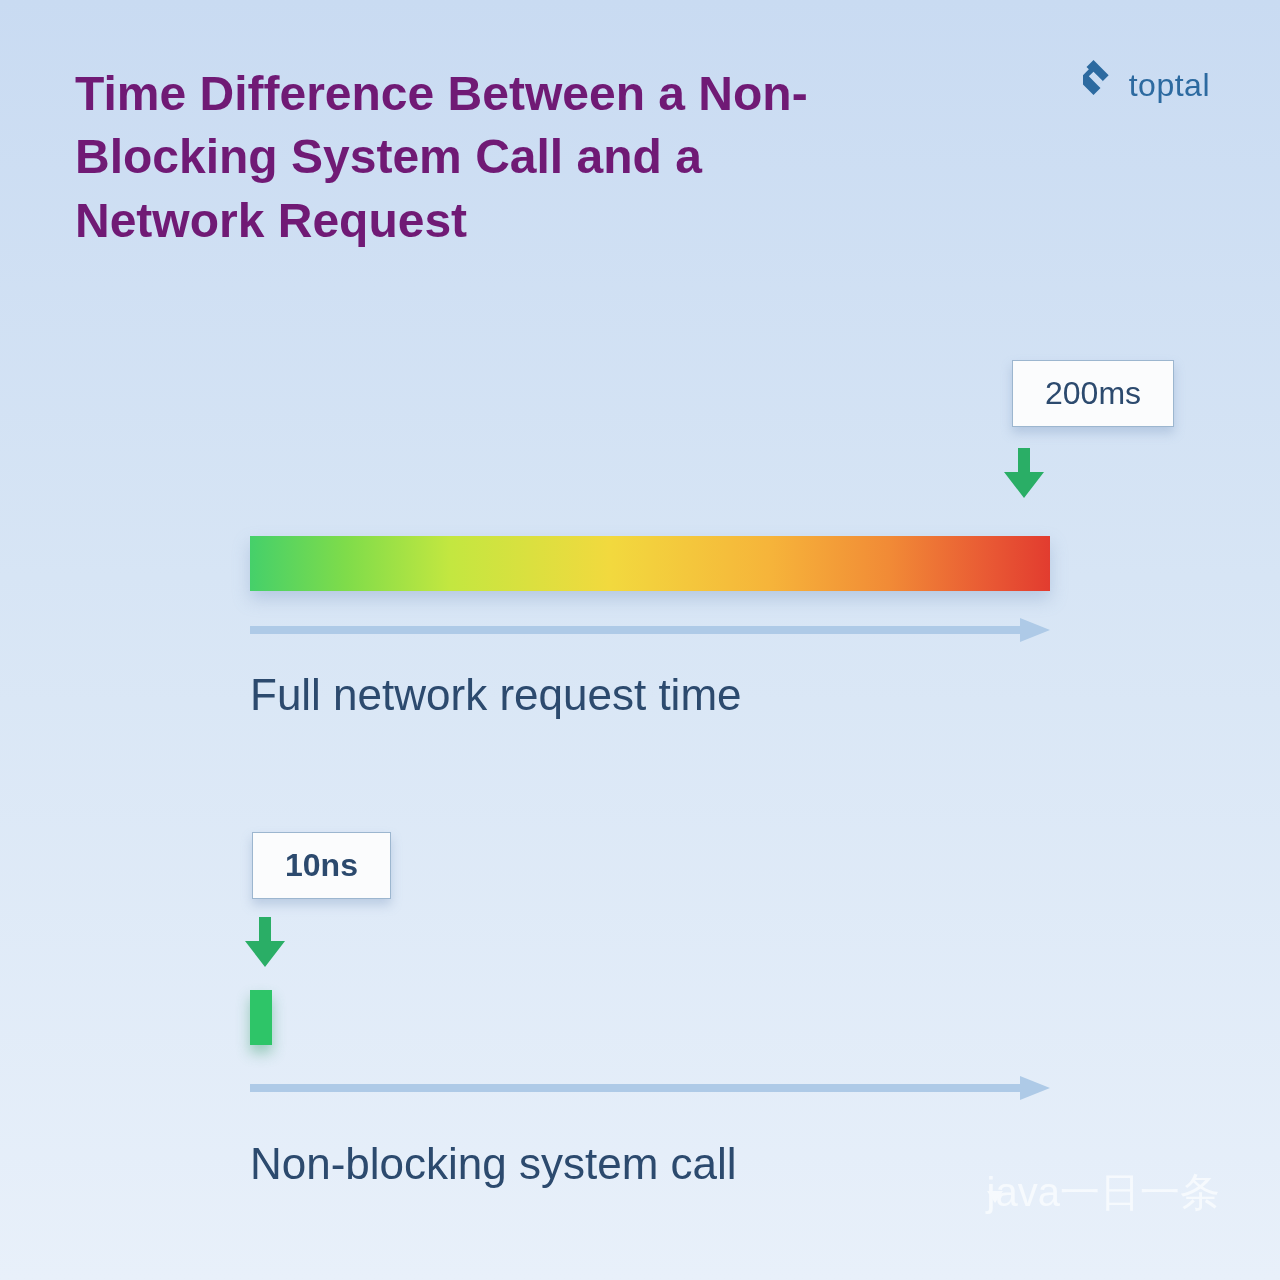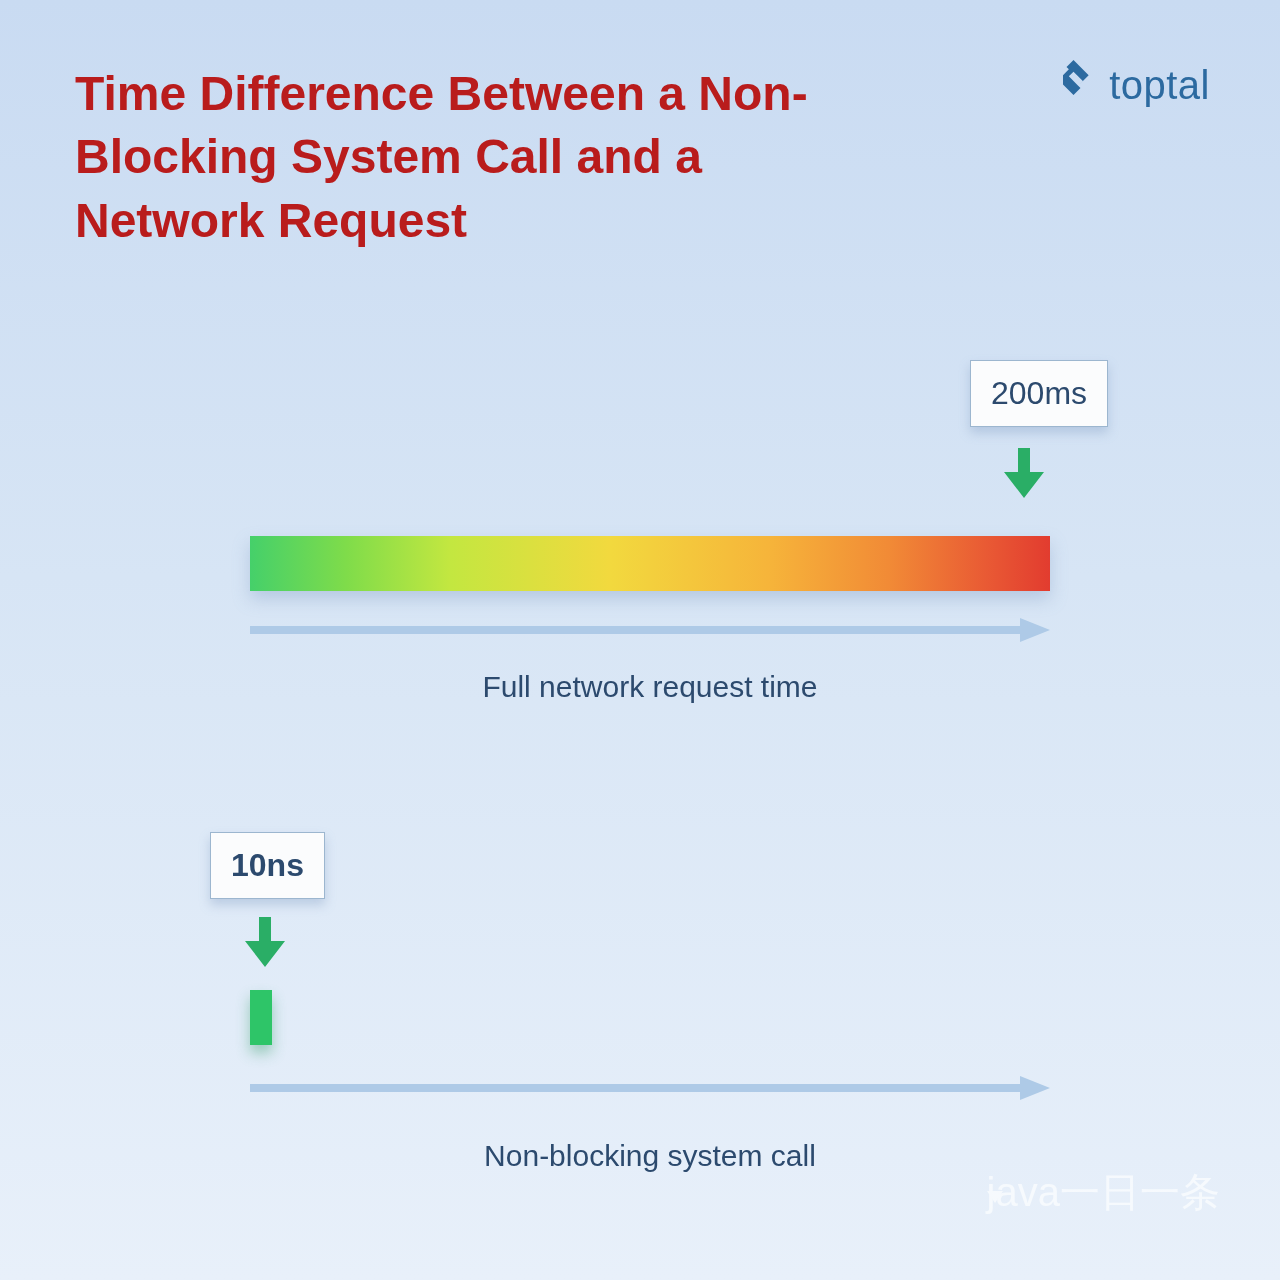--- a/index.html
+++ b/index.html
@@ -12,49 +12,50 @@
   }
 
   .title {
     position: absolute;
     left: 75px;
     top: 62px;
     width: 740px;
     font-size: 48px;
     font-weight: 600;
     line-height: 1.32;
-    color: #b91c1c;
+    color: #701a75;
   }
 
   .brand {
     position: absolute;
     right: 70px;
     top: 60px;
     display: flex;
     align-items: center;
     gap: 18px;
     color: #2c6aa0;
-    font-size: 40px;
+    font-size: 32px;
     font-weight: 400;
     letter-spacing: 0.5px;
   }
   .brand svg { width: 28px; height: 42px; }
 
   
   .section { position: absolute; left: 250px; width: 800px; }
 
   .badge {
     position: absolute;
     background: #fbfcfd;
     border: 1.5px solid #9cb6cf;
-    padding: 14px 20px;
+    padding: 14px 32px;
     font-size: 32px;
     color: #2c4a6e;
     font-weight: 500;
     box-shadow: 0 6px 10px rgba(120,150,190,0.35);
+    margin-left: 42px;
   }
   .marker-arrow { position: absolute; }
   .marker-arrow svg { width: 40px; height: 50px; }
 
   .gradient-bar {
     position: absolute;
     height: 55px;
     background: linear-gradient(90deg,
        #45d06a 0%, #7fdc4a 12%, #c3e740 25%,
        #f2d93e 45%, #f6b43a 65%, #f18a36 80%,
@@ -71,22 +72,22 @@
     position: absolute; right: 0; top: 0;
     width: 0; height: 0;
     border-top: 12px solid transparent;
     border-bottom: 12px solid transparent;
     border-left: 30px solid #aecae7;
   }
 
   .caption {
     position: absolute;
     width: 800px;
-    text-align: center;
-    font-size: 30px;
+    text-align: left;
+    font-size: 44px;
     color: #2c4a6e;
     font-weight: 400;
   }
 
   
   #s1 { top: 360px; }
   #s1 .badge        { left: 720px; top: 0; }
   #s1 .marker-arrow { left: 754px; top: 88px; }
   #s1 .gradient-bar { left: 0;    top: 176px; width: 800px; }
   #s1 .axis         {            top: 258px; }

